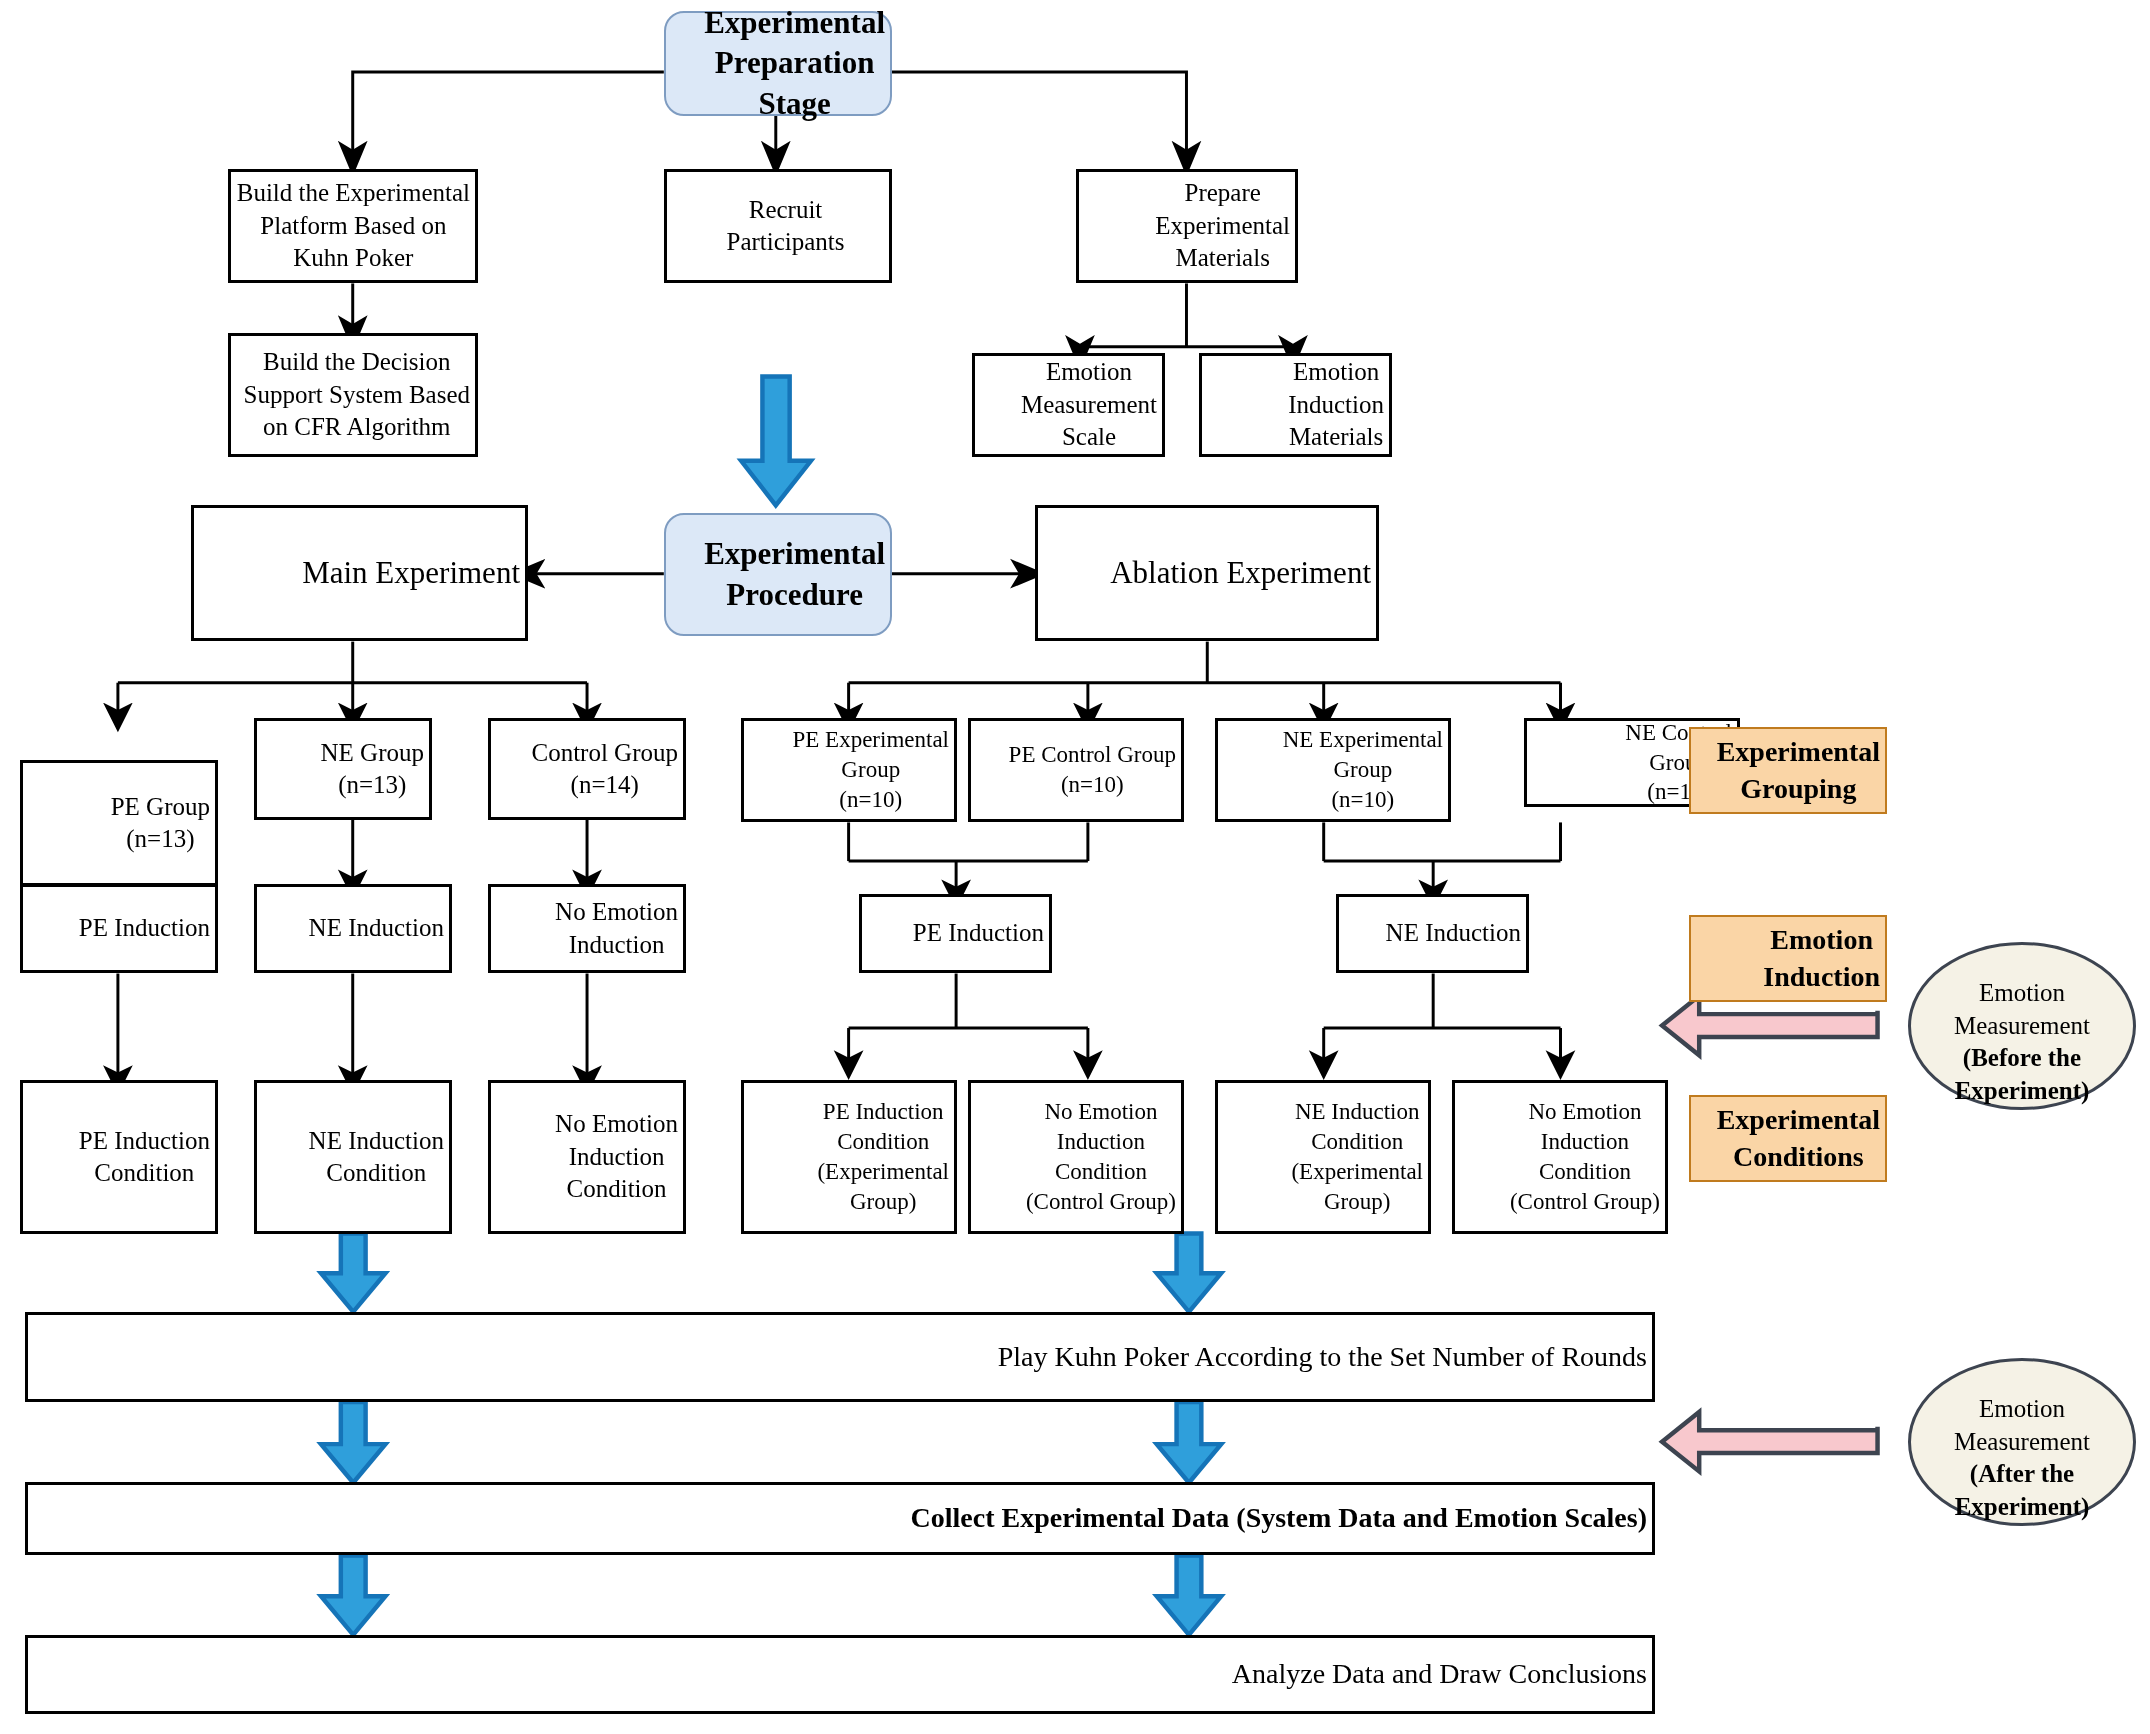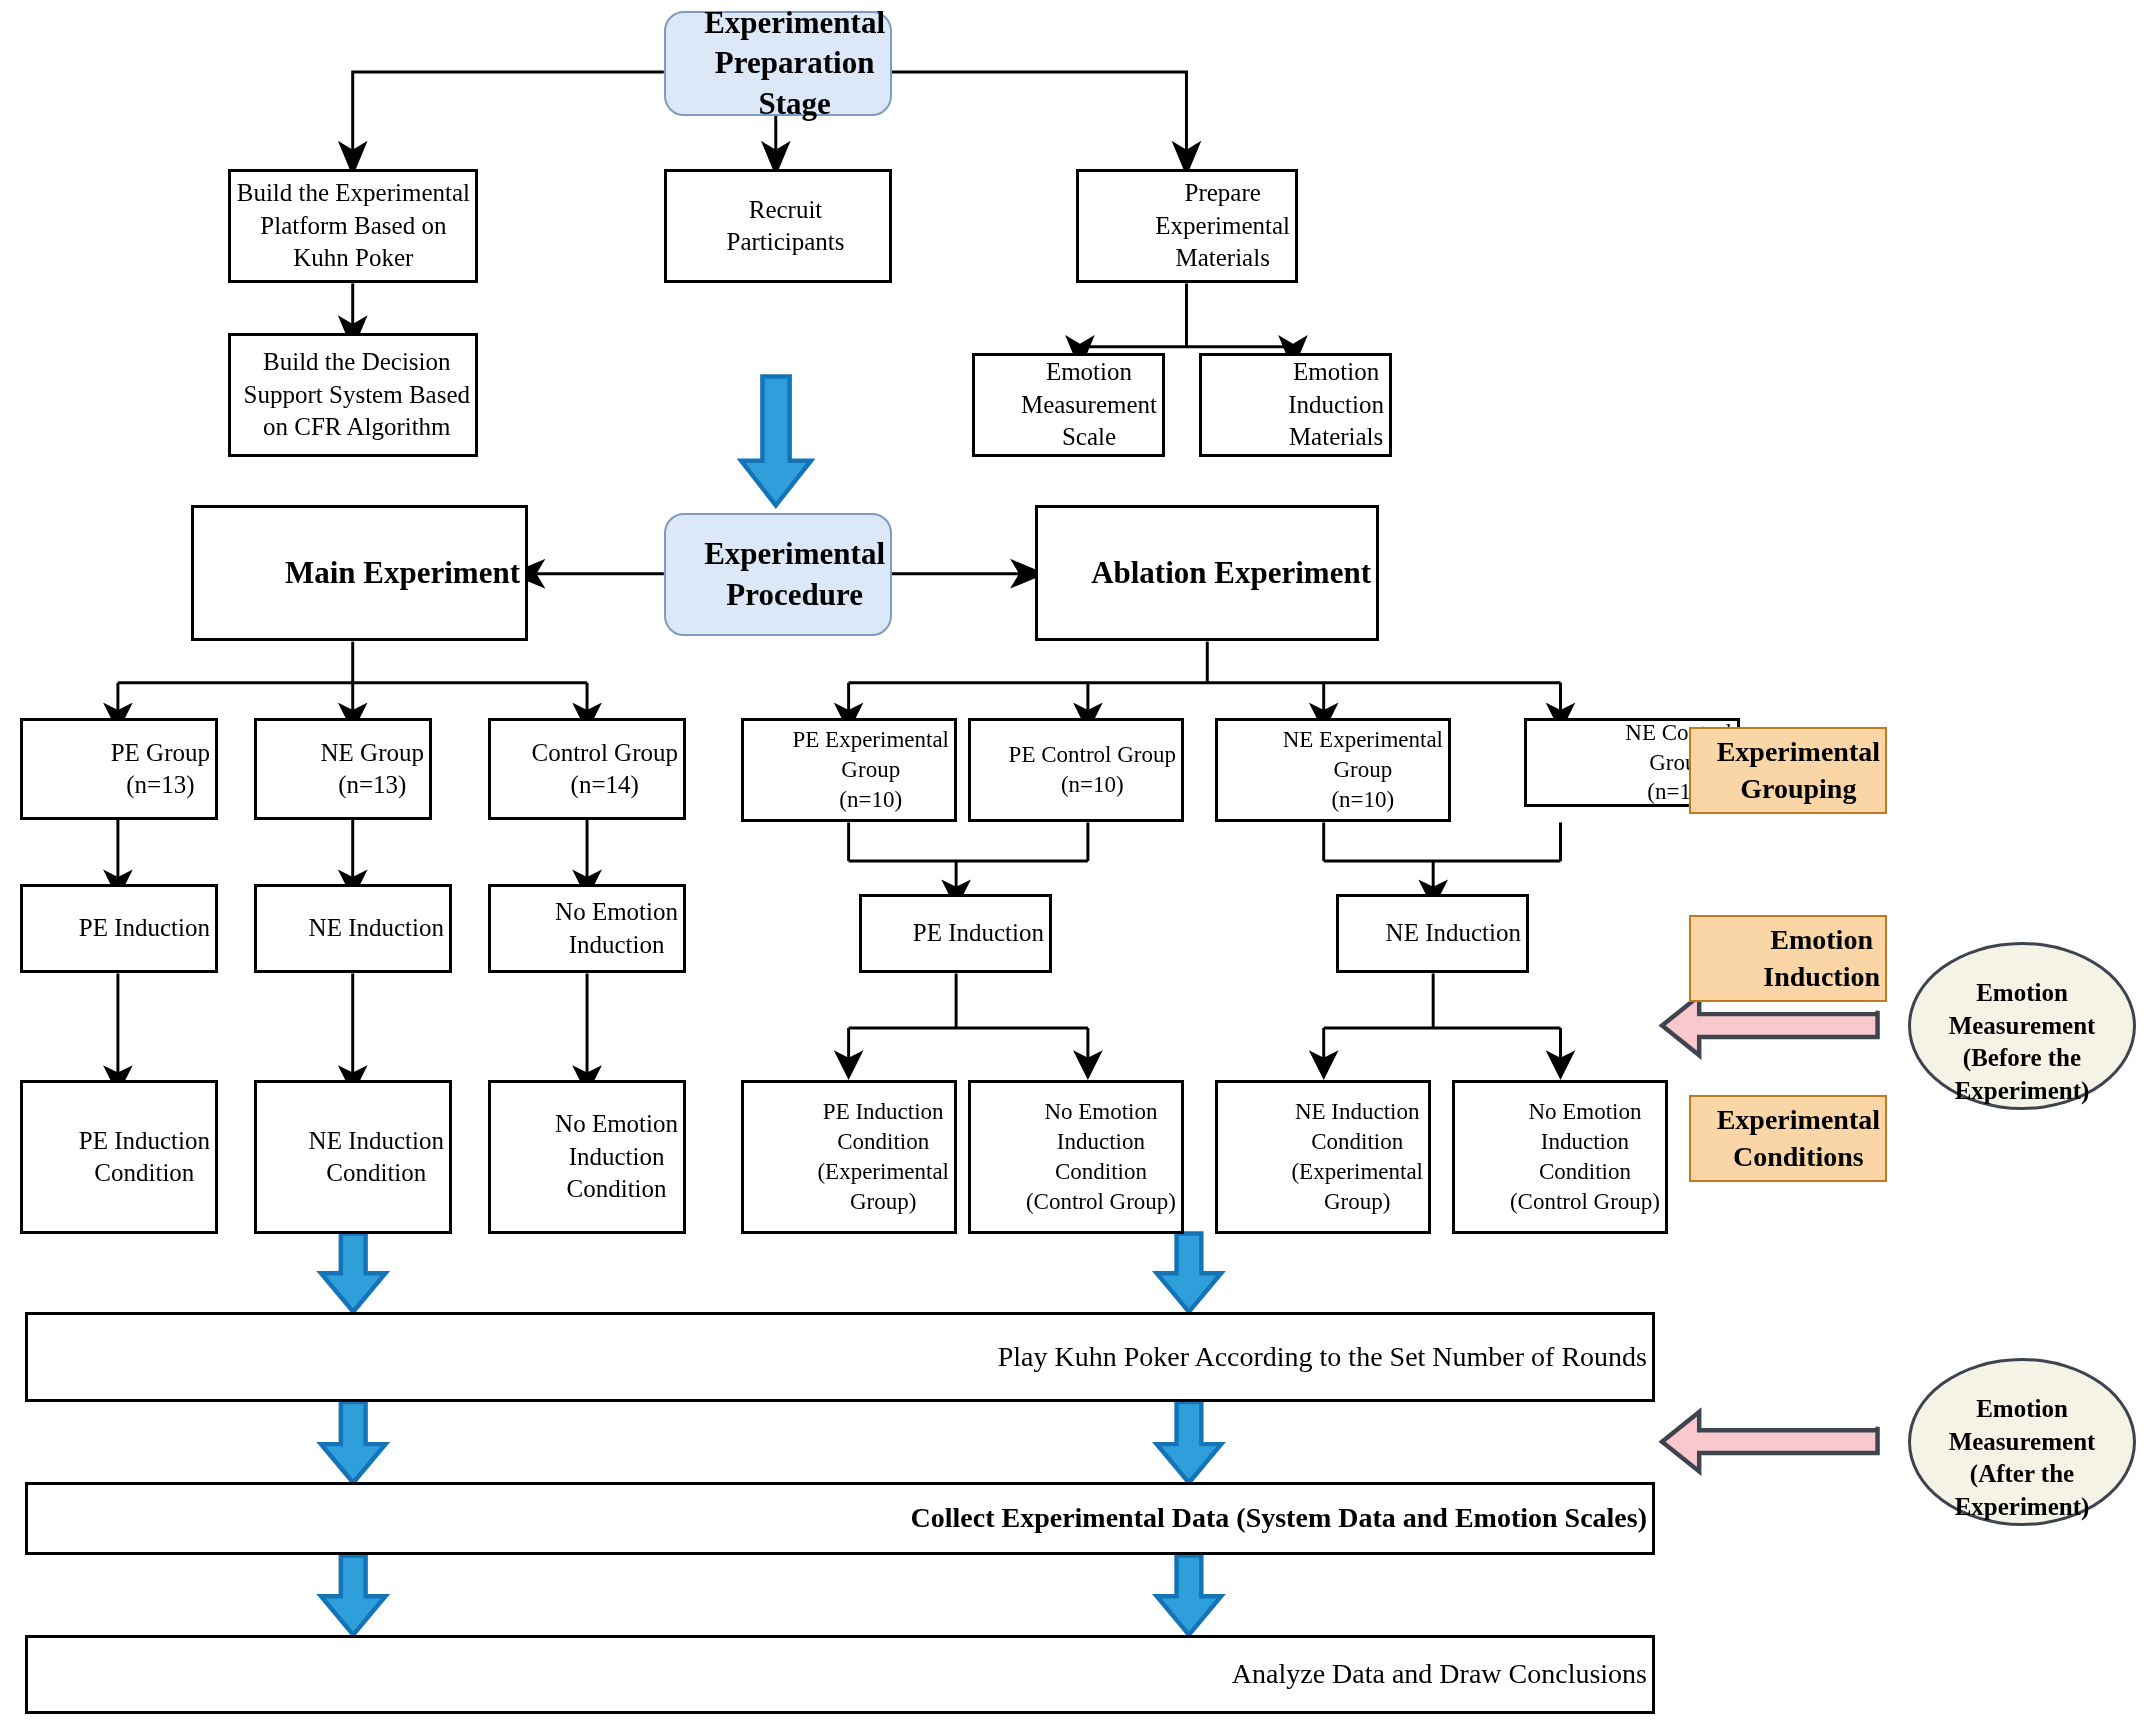--- a/index.html
+++ b/index.html
@@ -12,21 +12,21 @@
   .bluebox{background:#dce8f7;border:2.5px solid #7e9cc1;border-radius:20px;
            font-weight:bold;color:#000;}
   .orangebox{background:#fad5a6;border:2.5px solid #c07b1e;font-weight:bold;color:#000;}
   .ellipsebox{background:#f5f2e6;border:3px solid #3d4450;border-radius:50%;
               font-weight:bold;color:#000;}
   .t{line-height:1.30;padding:0 5px;}
   .fs-xl{font-size:31px;}
   .fs-lg{font-size:28px;}
   .fs-md{font-size:25px;}
   .fs-sm{font-size:23px;}
-  .bold{font-weight:bold;}
+  .bold{font-weight:normal;}
   .sub{font-weight:bold;}
 </style>
 </head>
 <body>
 
 <div id="root">
 
   <svg viewBox="0 0 4342 3502">
     <defs>
       <marker id="ah" markerWidth="14" markerHeight="14" refX="6" refY="6" orient="auto" markerUnits="strokeWidth">
@@ -154,21 +154,21 @@
     <span style="white-space:pre-line">Experimental
 Procedure</span>
   </div>
   <div class="node boxplain t fs-xl bold" style="left:191px;top:505px;width:337px;height:136px;">
     <span style="white-space:pre-line">Main Experiment</span>
   </div>
   <div class="node boxplain t fs-xl bold" style="left:1035px;top:505px;width:344px;height:136px;">
     <span style="white-space:pre-line">Ablation Experiment</span>
   </div>
 
-  <div class="node boxplain t fs-md" style="left:20px;top:718px;width:198px;height:102px;padding-left:44px;">
+  <div class="node boxplain t fs-md" style="left:20px;top:760px;width:198px;height:126px;padding-left:44px;">
     <span style="white-space:pre-line">PE Group
 (n=13)</span>
   </div>
   <div class="node boxplain t fs-md" style="left:254px;top:718px;width:178px;height:102px;">
     <span style="white-space:pre-line">NE Group
 (n=13)</span>
   </div>
   <div class="node boxplain t fs-md" style="left:488px;top:718px;width:198px;height:102px;">
     <span style="white-space:pre-line">Control Group
 (n=14)</span>

